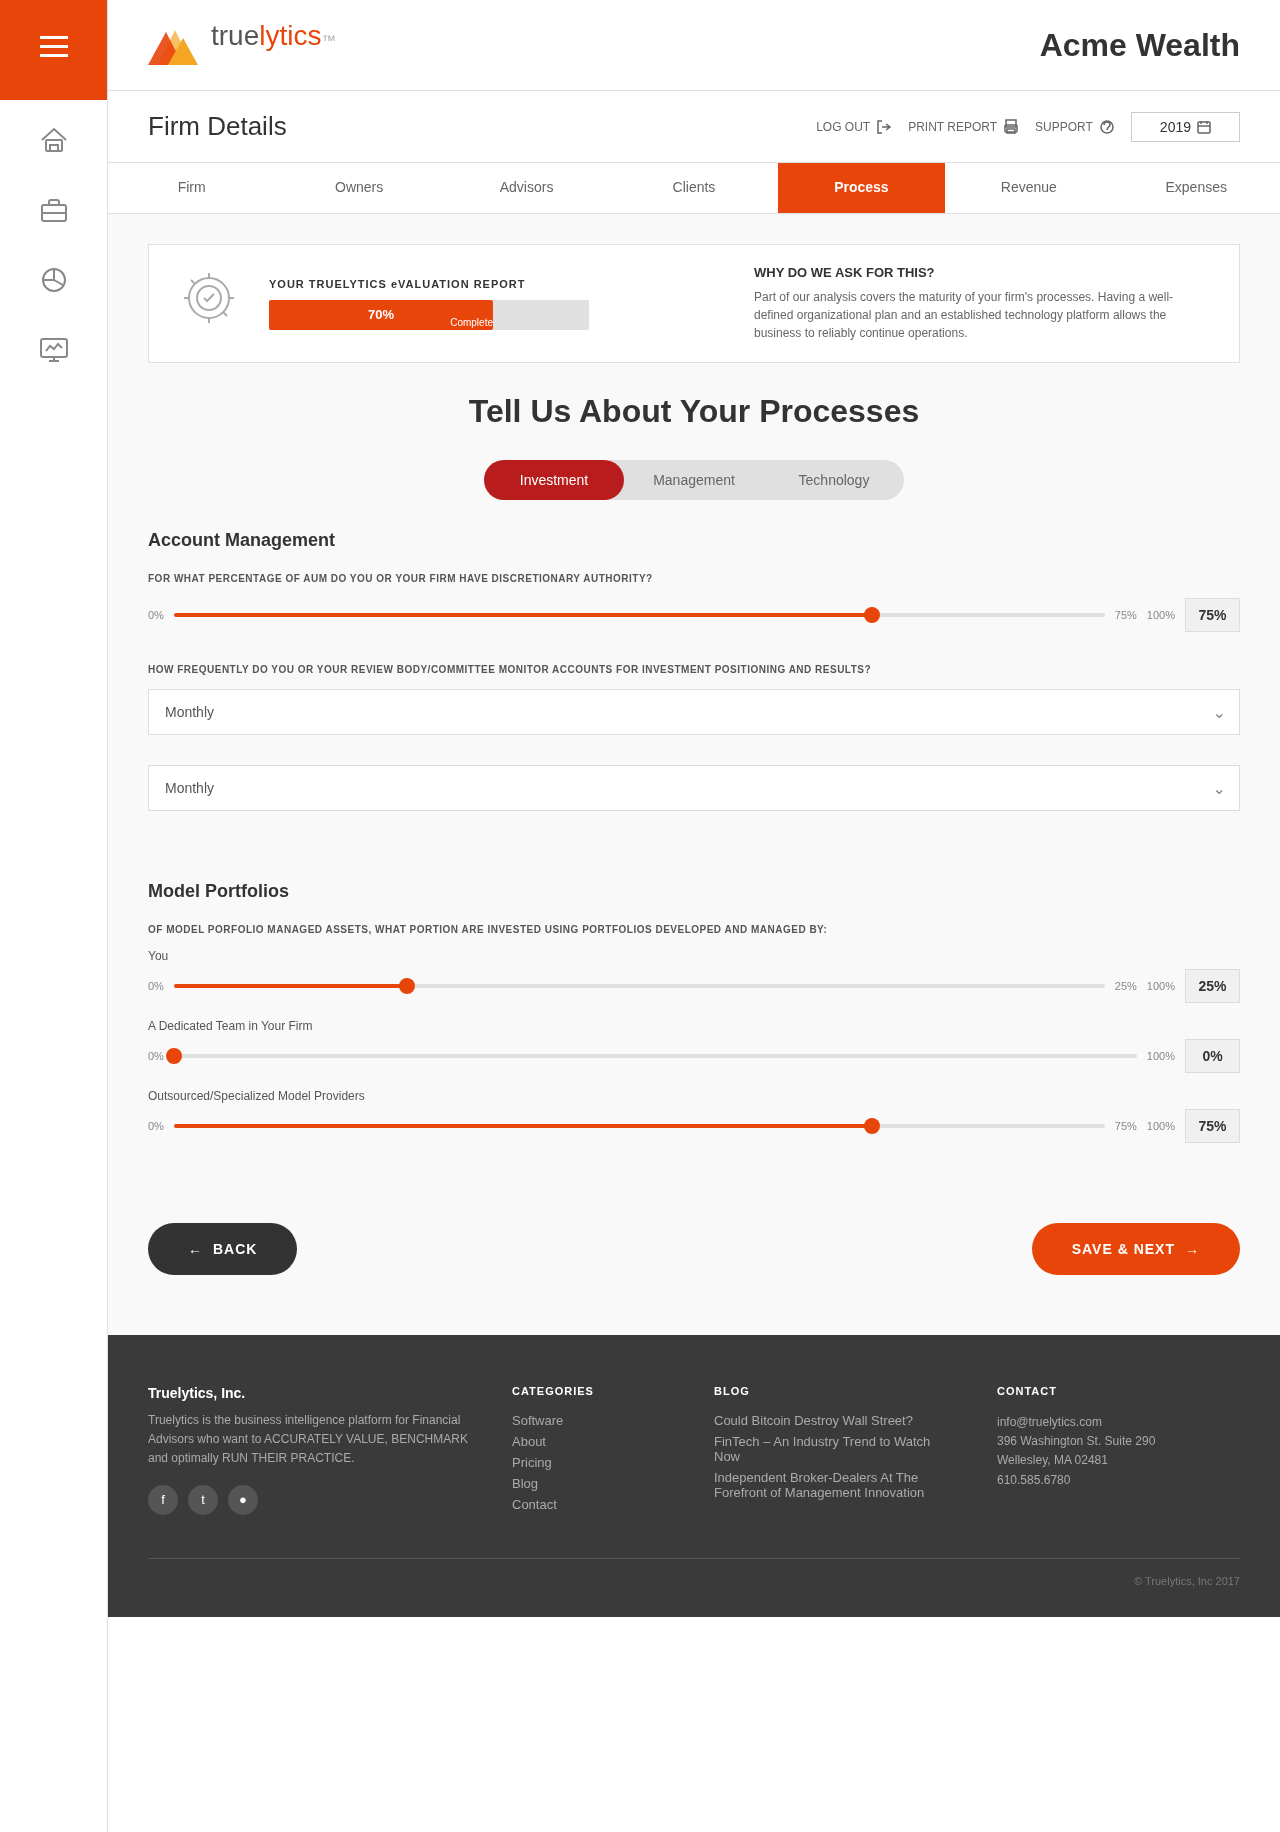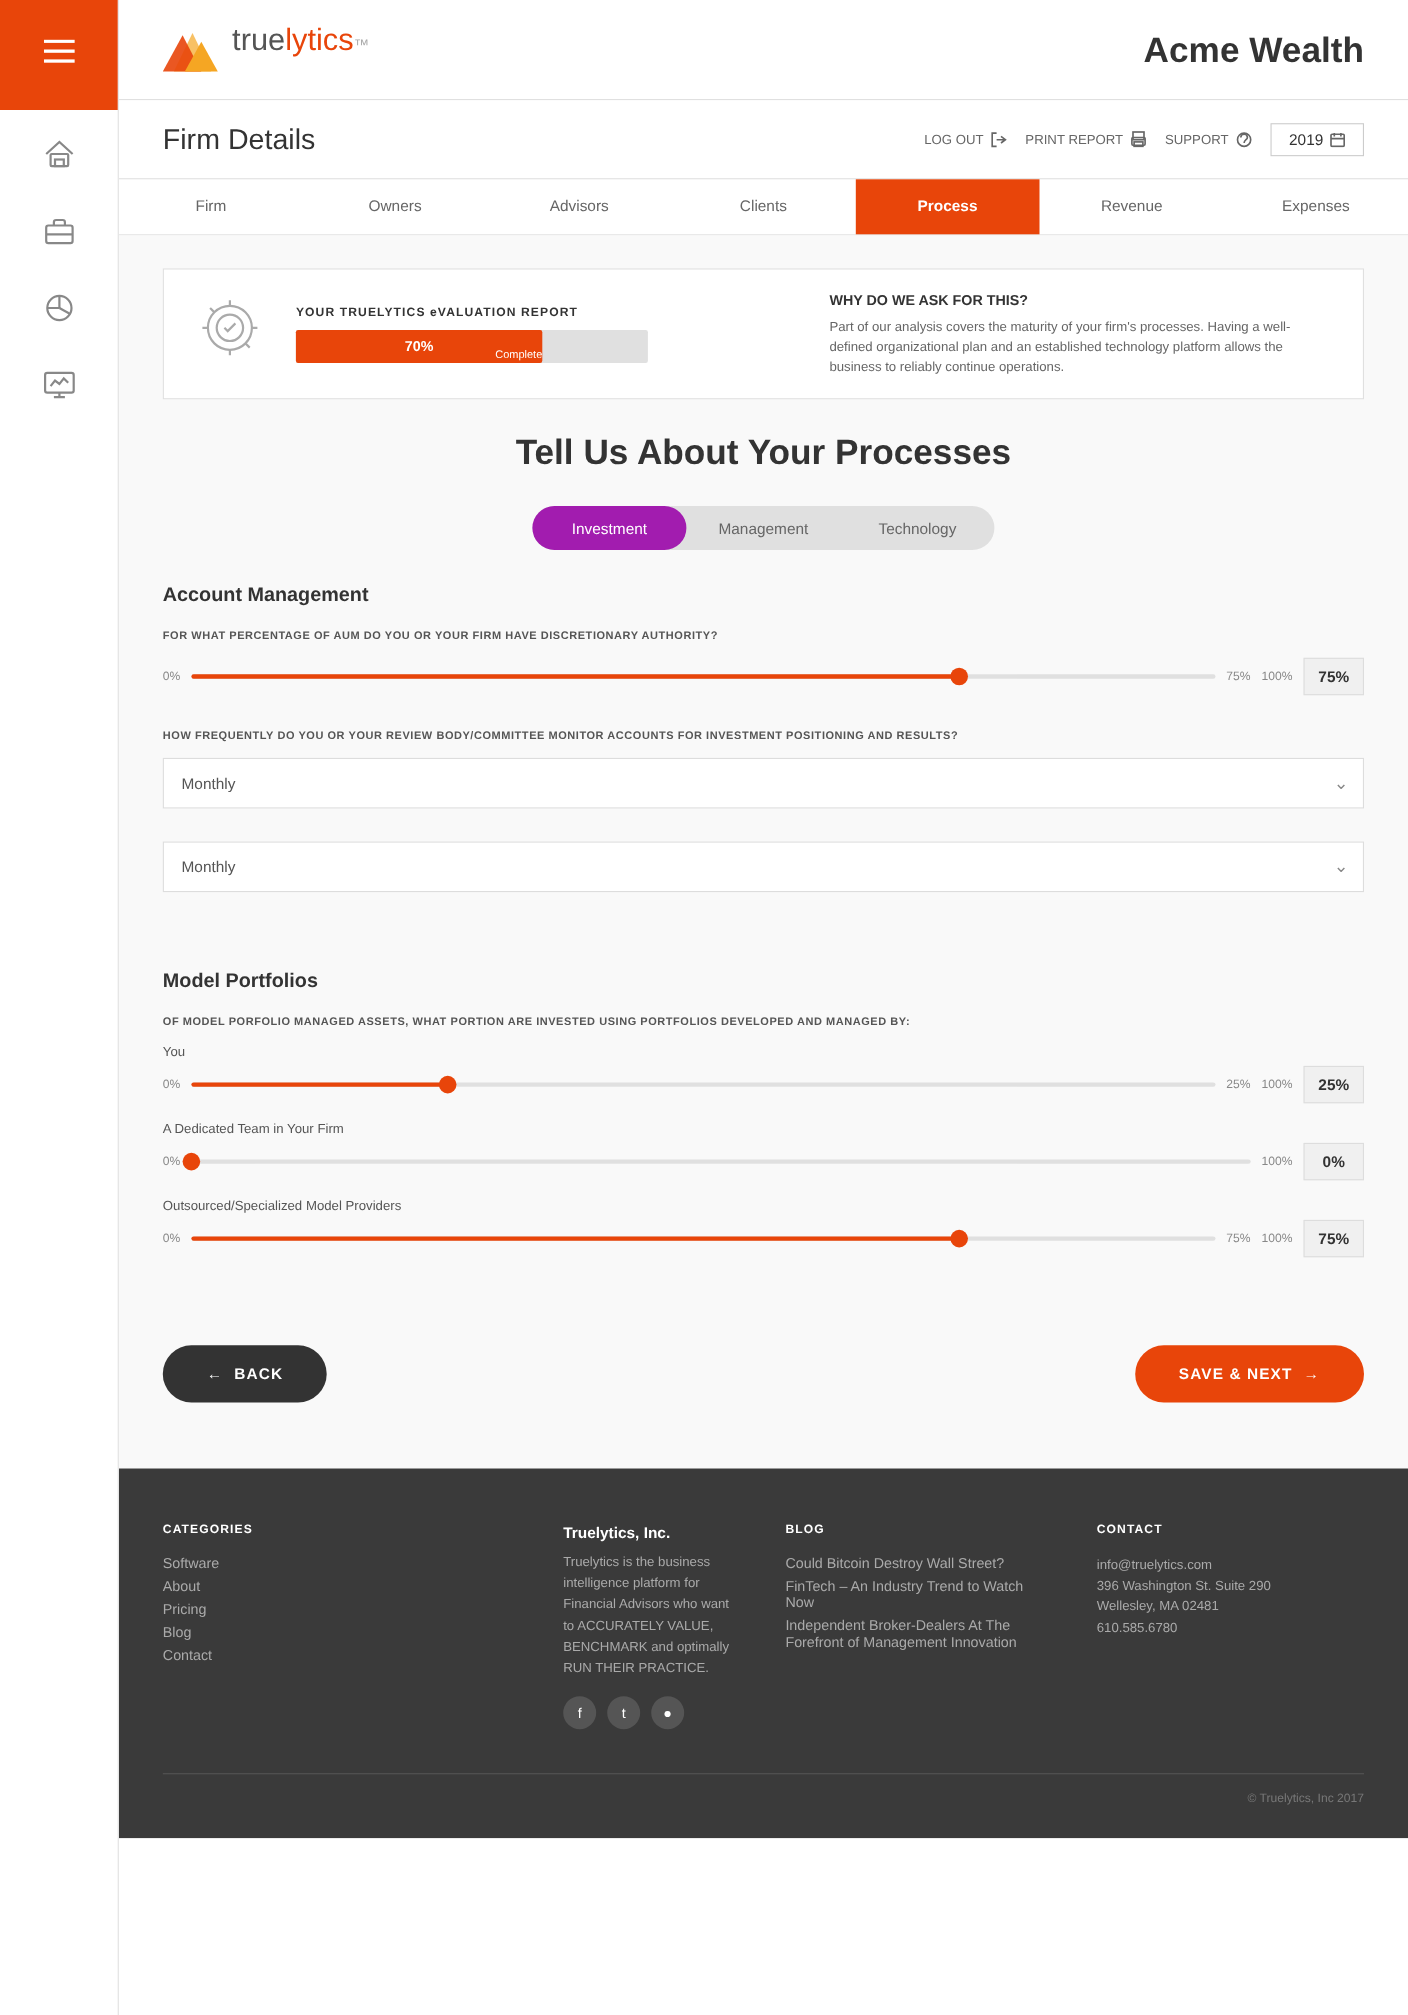--- a/index.html
+++ b/index.html
@@ -75,21 +75,21 @@
     }
     .page-title { font-size: 26px; font-weight: 300; color: #333; }
     .header-actions { display: flex; align-items: center; gap: 16px; }
     .header-action {
       display: flex; align-items: center; gap: 6px;
       font-size: 12px; color: #666; cursor: pointer;
       text-transform: uppercase;
     }
     .year-badge {
       border: 1px solid #ccc;
-      padding: 6px 16px;
+      padding: 6px 28px;
       font-size: 14px;
       display: flex; align-items: center; gap: 6px;
     }
 
     
     .tab-nav {
       display: flex;
       border-bottom: 1px solid #e0e0e0;
     }
     .tab-item {
@@ -168,21 +168,21 @@
     .subtab-item {
       flex: 1;
       text-align: center;
       padding: 12px 20px;
       font-size: 14px;
       color: #666;
       cursor: pointer;
       border-radius: 25px;
     }
     .subtab-item.active {
-      background: #a21caf;
+      background: #b91c1c;
       color: #fff;
     }
 
     
     .two-col {
       display: flex;
       gap: 40px;
       margin-bottom: 20px;
       flex-direction: column;
     }
@@ -659,39 +659,39 @@
         <span>→</span>
       </button>
     </div>
 
   </div>
 
   <div class="footer">
     <div class="footer-grid">
 
       <div>
-        <div class="footer-col-title">CATEGORIES</div>
-        <a class="footer-link">Software</a>
-        <a class="footer-link">About</a>
-        <a class="footer-link">Pricing</a>
-        <a class="footer-link">Blog</a>
-        <a class="footer-link">Contact</a>
-      </div>
-
-      <div>
         <div class="footer-company">Truelytics, Inc.</div>
         <div class="footer-text">Truelytics is the business intelligence platform for Financial Advisors who want to ACCURATELY VALUE, BENCHMARK and optimally RUN THEIR PRACTICE.</div>
         <div class="footer-social">
           <div class="social-icon">f</div>
           <div class="social-icon">t</div>
           <div class="social-icon">●</div>
         </div>
       </div>
 
       <div>
+        <div class="footer-col-title">CATEGORIES</div>
+        <a class="footer-link">Software</a>
+        <a class="footer-link">About</a>
+        <a class="footer-link">Pricing</a>
+        <a class="footer-link">Blog</a>
+        <a class="footer-link">Contact</a>
+      </div>
+
+      <div>
         <div class="footer-col-title">BLOG</div>
         <a class="footer-link">Could Bitcoin Destroy Wall Street?</a>
         <a class="footer-link">FinTech – An Industry Trend to Watch Now</a>
         <a class="footer-link">Independent Broker-Dealers At The Forefront of Management Innovation</a>
       </div>
 
       <div>
         <div class="footer-col-title">CONTACT</div>
         <div class="footer-text">info@truelytics.com</div>
         <div class="footer-text">396 Washington St. Suite 290</div>

